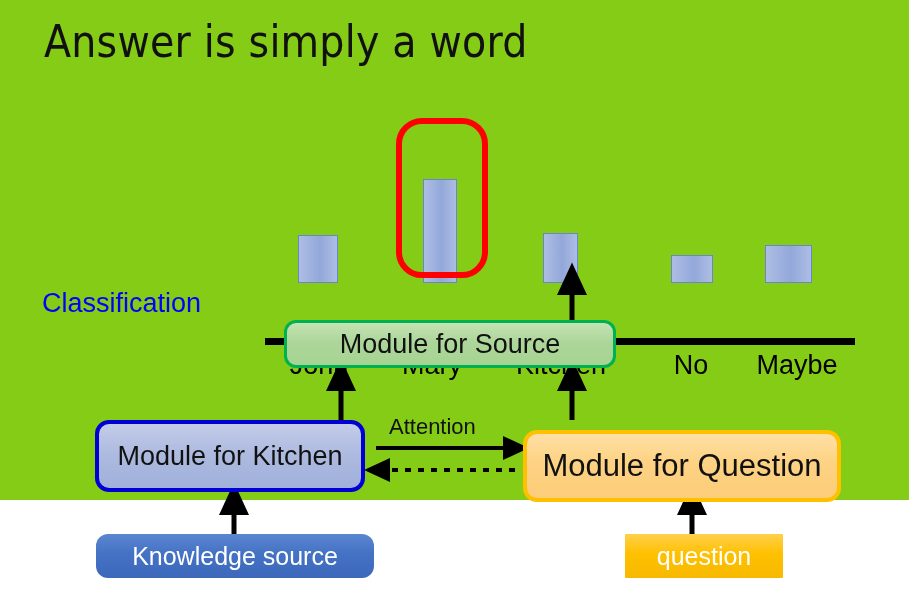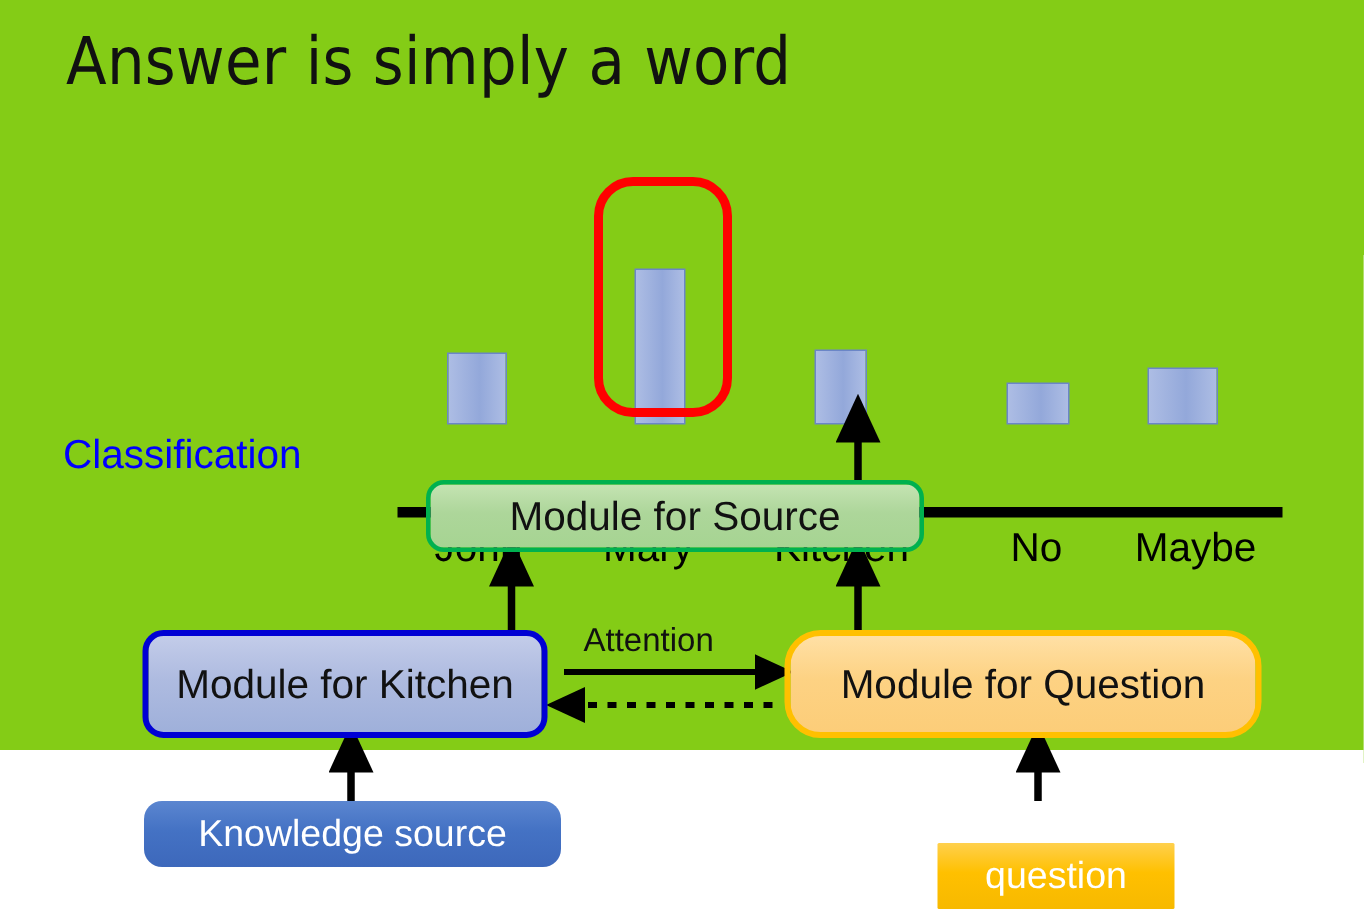--- a/index.html
+++ b/index.html
@@ -41,34 +41,34 @@
     background:linear-gradient(to bottom,#c4e3b2 0%,#add69a 45%,#a6d492 100%);
     font-size:27px;color:#111;
   }
   .box-blue{
     left:95px;top:420px;width:270px;height:72px;border-radius:14px;
     border:4px solid #0000d4;
     background:linear-gradient(to bottom,#c3cce9 0%,#aebbe0 45%,#9fb0da 100%);
     font-size:27px;color:#111;
   }
   .box-orange{
-    left:523px;top:420px;width:318px;height:72px;border-radius:24px;
+    left:523px;top:430px;width:318px;height:72px;border-radius:14px;
     border:4px solid #ffc000;
     background:linear-gradient(to bottom,#ffe0a5 0%,#fdd283 45%,#fccd79 100%);
-    font-size:27px;color:#111;
+    font-size:31px;color:#111;
   }
   .box-src{
     left:96px;top:534px;width:278px;height:44px;border:0;border-radius:12px;
     background:linear-gradient(to bottom,#5b86d0 0%,#4472c4 45%,#3d68bb 100%);
     font-size:25px;color:#ffffff;
   }
   .box-q{
     left:625px;top:534px;width:158px;height:44px;border:0;border-radius:1px;
     background:linear-gradient(to bottom,#ffd04d 0%,#ffc000 45%,#f7b900 100%);
-    font-size:25px;color:#ffffff;margin-top:28px;
+    font-size:25px;color:#ffffff;
   }
 
   .attn-label{position:absolute;left:389px;top:414px;font-size:22px;color:#111;}
 
   .arrow-svg{position:absolute;left:0;top:0;width:909px;height:612px;
              pointer-events:none;}
 </style>
 </head>
 <body>
 

